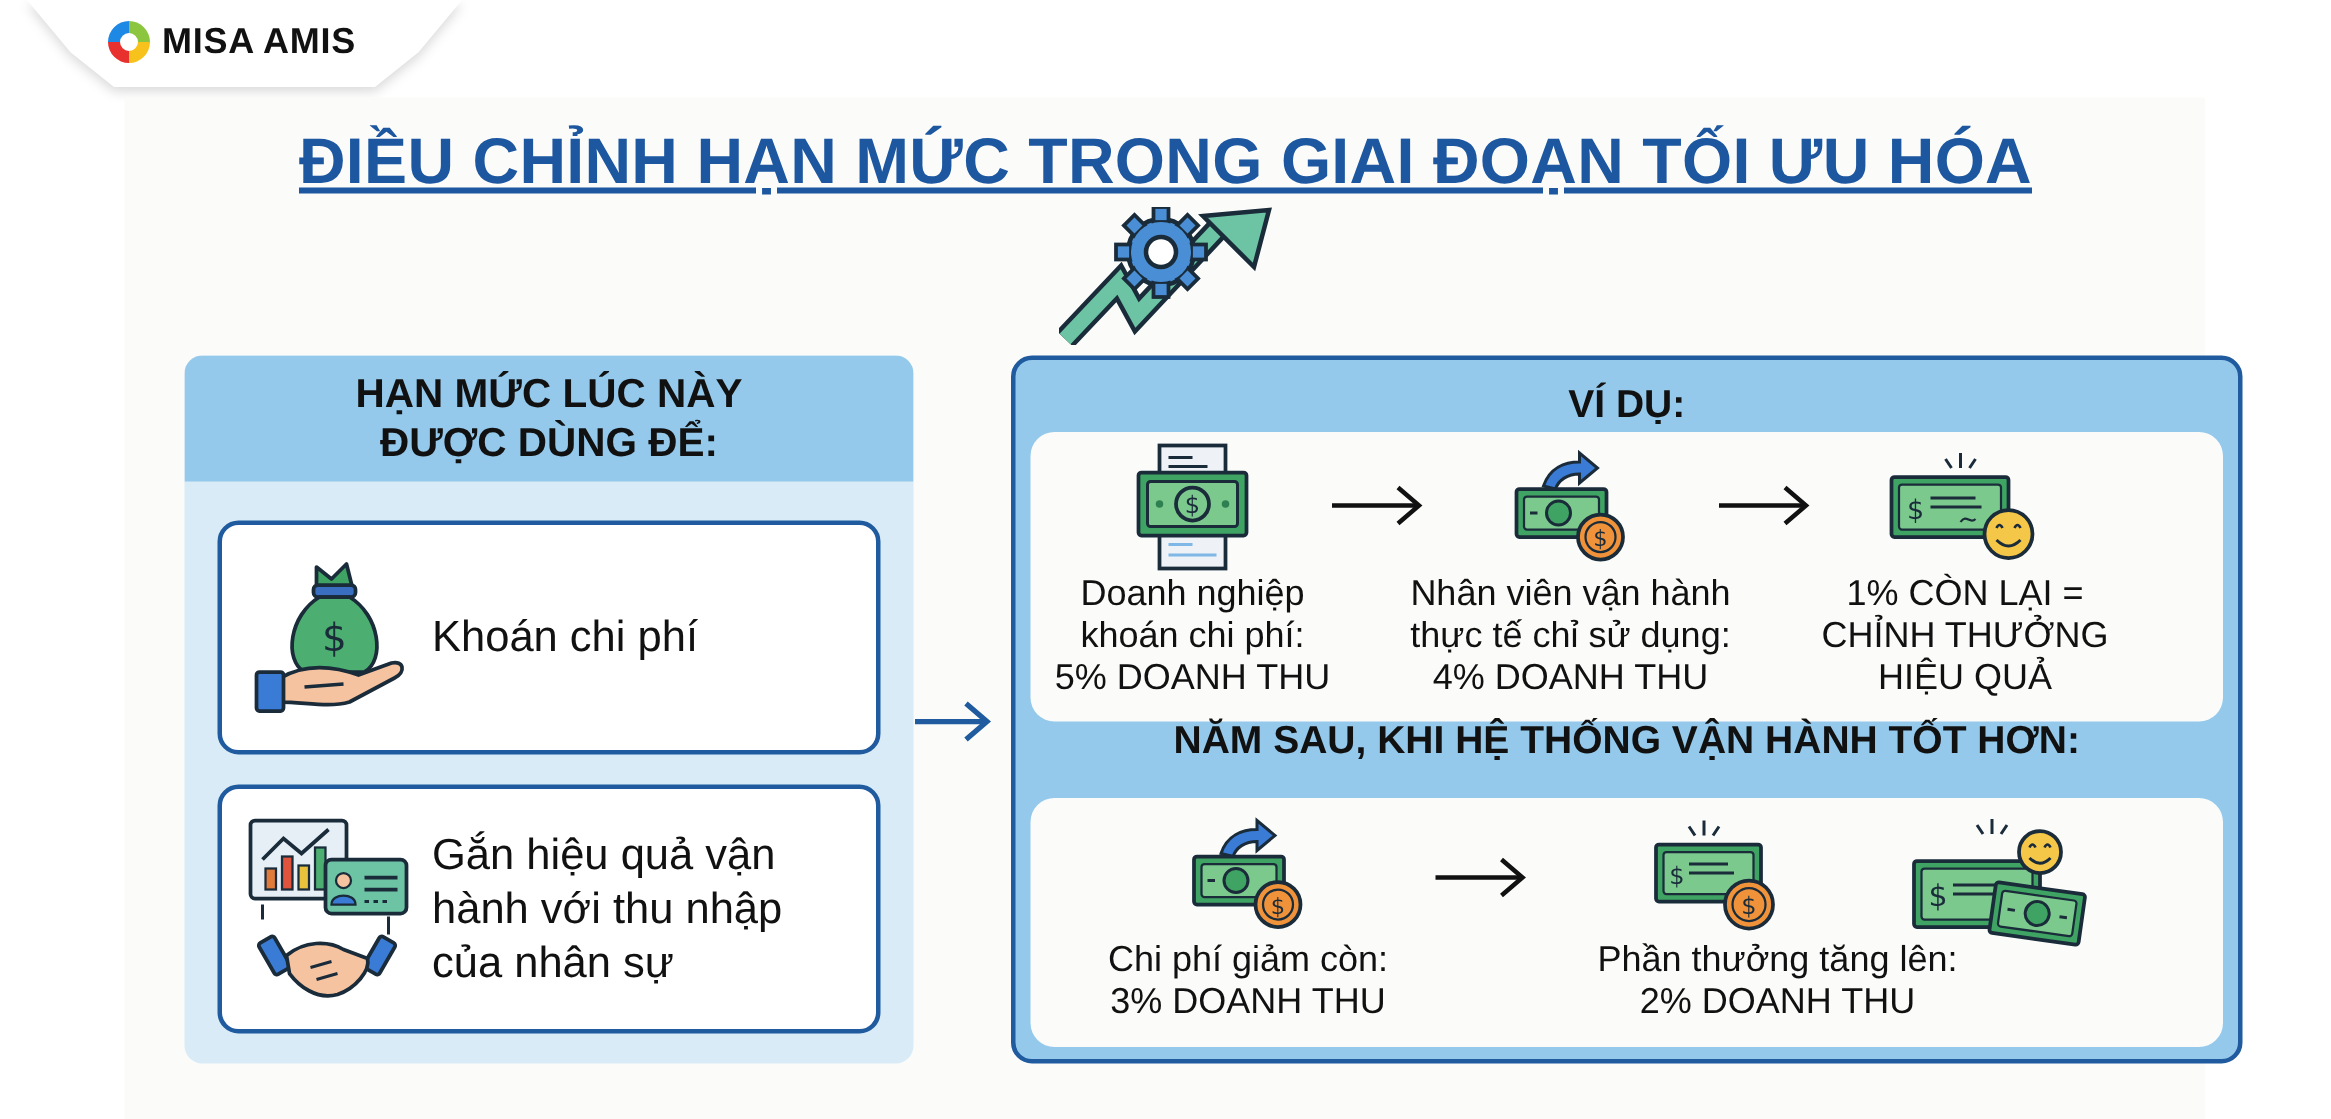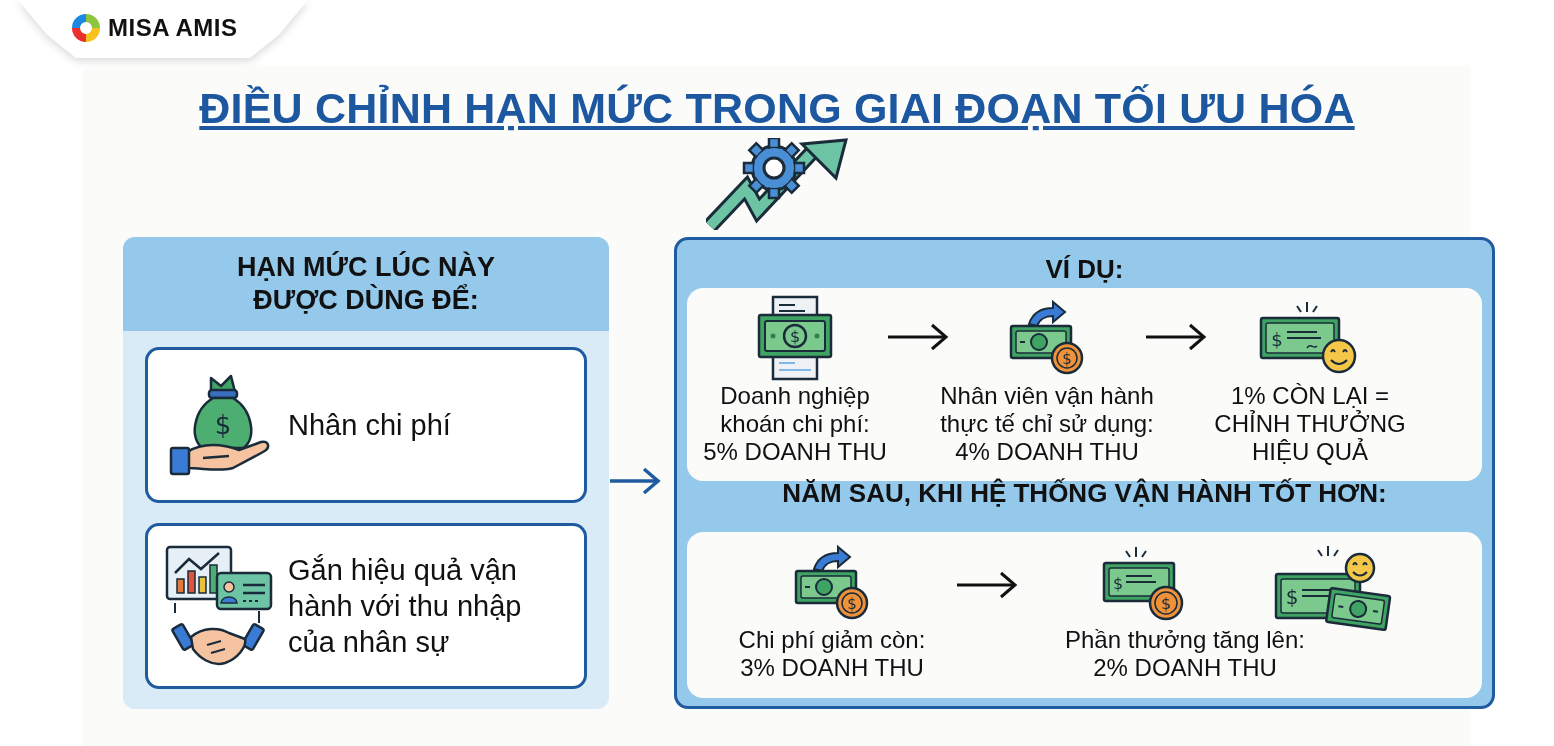--- a/index.html
+++ b/index.html
@@ -28,21 +28,21 @@
     font-size: 43px; font-weight: 700; color: #1c57a0; letter-spacing: 0.2px; text-decoration: underline;
   }
   .hero-icon { position: absolute; left: 706px; top: 138px; width: 142px; height: 92px; }
 
   
   .left-card {
     position: absolute; left: 123px; top: 237px; width: 486px; height: 472px;
     background: #d9ebf6; border-radius: 12px; overflow: hidden;
   }
   .left-head {
-    height: 94px; background: #94c9ec;
+    height: 84px; background: #94c9ec;
     display: flex; flex-direction: column; align-items: center; justify-content: center;
     font-weight: 700; font-size: 27px; line-height: 33px; color: #111; text-align: center;
   }
   .item-box {
     position: absolute; left: 22px; width: 442px; background: #fff;
     border: 3px solid #1f5b9e; border-radius: 14px;
     display: flex; align-items: center;
   }
   .item-box.one { top: 110px; height: 156px; }
   .item-box.two { top: 286px; height: 166px; }
@@ -126,21 +126,21 @@
       <svg width="110" height="110" viewBox="0 0 110 110">
         <path d="M48 8 L58 16 L68 6 L72 22 L48 22 Z" fill="#3fa463" stroke="#1a2b3a" stroke-width="2.5" stroke-linejoin="round"></path>
         <rect x="46" y="20" width="28" height="8" rx="3" fill="#3a6ec0" stroke="#1a2b3a" stroke-width="2.5"></rect>
         <path d="M50 28 C30 40 26 70 40 78 L80 78 C94 70 90 40 70 28 Z" fill="#4cae70" stroke="#1a2b3a" stroke-width="2.5"></path>
         <text x="60" y="64" font-size="26" text-anchor="middle" fill="#1a2b3a" font-family="DejaVu Sans, sans-serif">$</text>
         <path d="M24 82 C40 72 60 74 76 80 L98 72 C106 70 108 78 100 82 L70 98 C56 102 40 98 24 98 Z" fill="#f6c3a0" stroke="#1a2b3a" stroke-width="2.5" stroke-linejoin="round"></path>
         <path d="M40 88 L66 86" stroke="#1a2b3a" stroke-width="2.5" fill="none"></path>
         <rect x="8" y="78" width="18" height="26" rx="2" fill="#3a7bd5" stroke="#1a2b3a" stroke-width="2.5"></rect>
       </svg>
     </div>
-    <div class="item-text">Nhân chi phí</div>
+    <div class="item-text">Khoán chi phí</div>
   </div>
 
   <div class="item-box two">
     <div class="item-icon">
       <svg width="110" height="130" viewBox="0 0 110 130">
         <rect x="4" y="6" width="64" height="52" rx="3" fill="#e6eef6" stroke="#1a2b3a" stroke-width="2.5"></rect>
         <rect x="14" y="38" width="7" height="14" fill="#e07b3c" stroke="#1a2b3a" stroke-width="1.5"></rect>
         <rect x="25" y="30" width="7" height="22" fill="#e0533c" stroke="#1a2b3a" stroke-width="1.5"></rect>
         <rect x="36" y="36" width="7" height="16" fill="#e8c23c" stroke="#1a2b3a" stroke-width="1.5"></rect>
         <rect x="47" y="24" width="7" height="28" fill="#4cae70" stroke="#1a2b3a" stroke-width="1.5"></rect>

